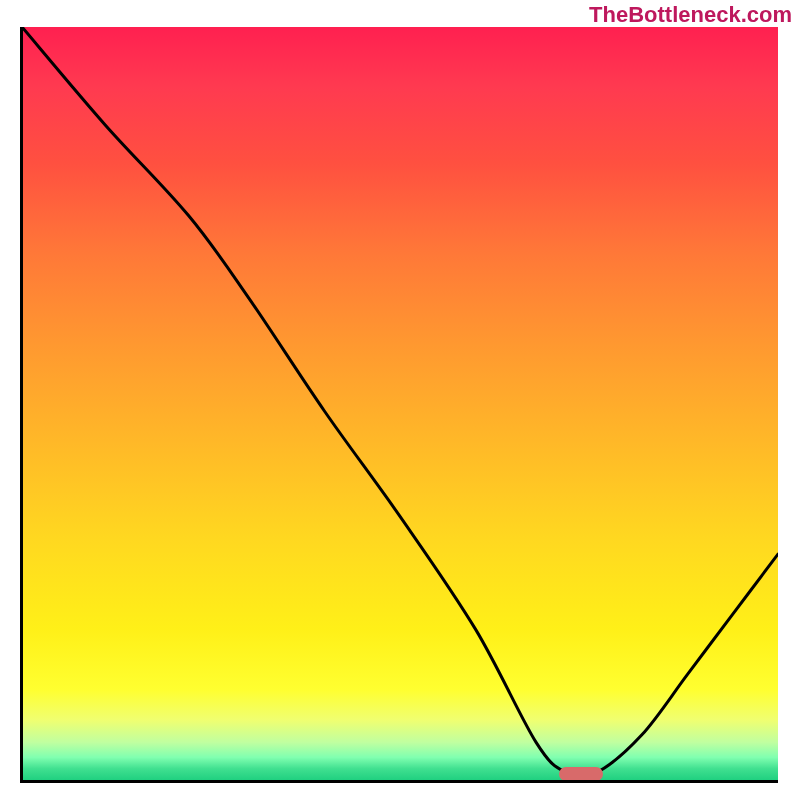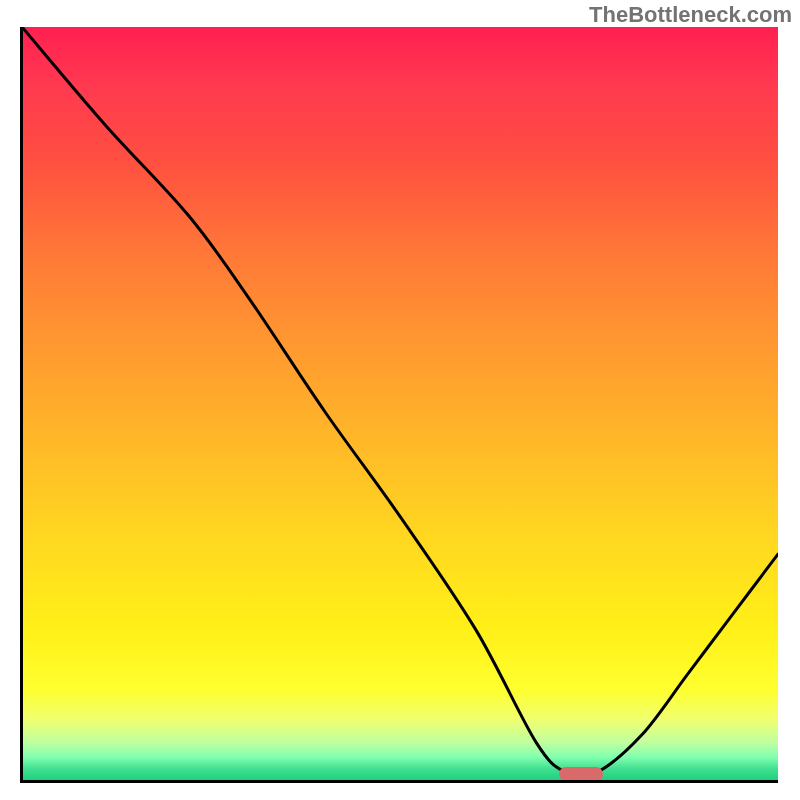--- a/index.html
+++ b/index.html
@@ -14,21 +14,21 @@
     position: relative;
     width: 800px;
     height: 800px;
   }
   .watermark {
     position: absolute;
     top: 2px;
     right: 8px;
     font-size: 22px;
     font-weight: bold;
-    color: #737373;
+    color: #be185d;
     z-index: 10;
   }
   .plot-area {
     position: absolute;
     left: 22px;
     top: 27px;
     width: 756px;
     height: 753px;
     overflow: hidden;
   }

